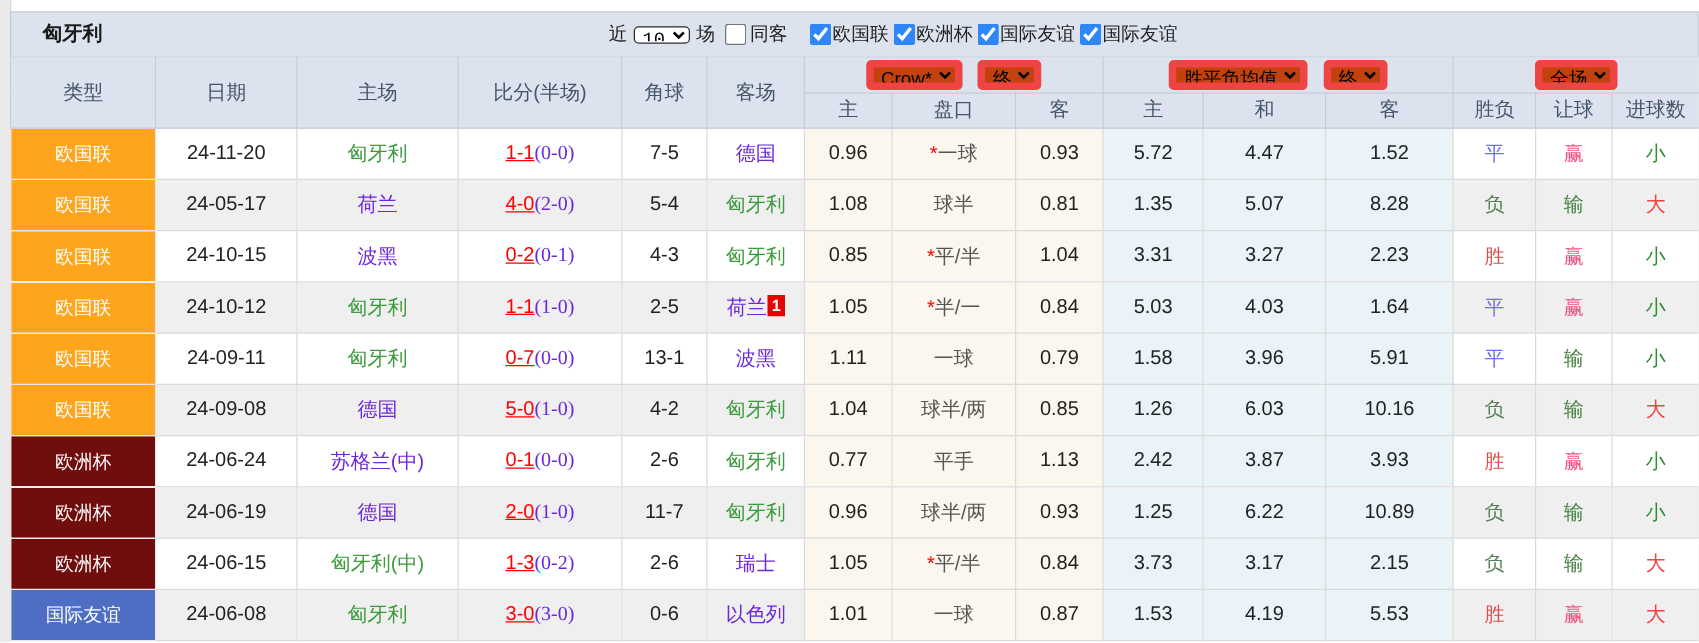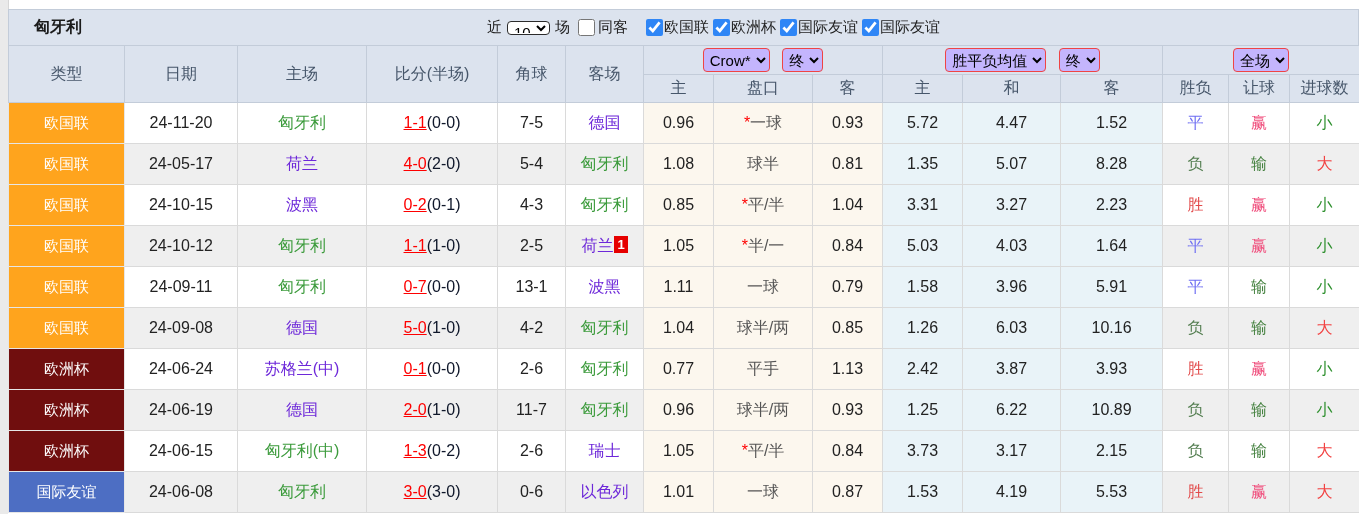--- a/index.html
+++ b/index.html
@@ -16,59 +16,59 @@
   
   .title-bar {
     height:36px; background:var(--header-bg); border:1px solid #c3ccd9; border-bottom:none;
     display:flex; align-items:center; position:relative; font-size:15px; color:#333;
   }
   .team-title { margin-left:25px; font-weight:bold; font-size:16px; color:#1b1b1b; }
   .filter-controls { position:absolute; left:478px; top:0; height:100%; display:flex; align-items:center; white-space:nowrap; font-size:15px; color:#222; }
   .filter-controls select {
     margin:0 5px; font-size:15px; padding:1px 2px; height:14px;
     border:1px solid #2b2b2b; border-radius:4px; background:#fff;
-    font-family:Liberation Sans, sans-serif;
+    font-family:Liberation Mono, monospace;
   }
   .filter-controls input[type=checkbox] { width:17px; height:17px; margin:0 3px 0 8px; accent-color:#2f86f6; }
   label.chk { display:flex; align-items:center; cursor:default; }
   label.chk input[type=checkbox] { margin:0 1px 0 4px; }
   .gap { display:inline-block; width:14px; }
 
   
   table { table-layout:fixed; width:1351px; border-collapse:collapse; }
   thead th {
     background:var(--header-bg); color:#46566a; font-weight:normal; font-size:16px;
     border:1px solid #c3ccd9; padding:0; text-align:center;
   }
   .hrow1 th { height:29px; }
   .hrow2 th { height:28px; }
   thead select {
     font-size:15px; height:24px; margin:0 4px; padding:0 2px;
-    border:1px solid #ef4444; border-radius:4px; background:#c4b5fd;
+    border:6px solid #ef4444; border-radius:4px; background:#c2410c;
     font-family:"Liberation Sans","DejaVu Sans",sans-serif;
   }
   tbody td {
     height:41px; text-align:center; font-size:16px; color:#222;
     border:1px solid #dadada; padding:0; overflow:hidden;
   }
   tbody tr:nth-child(even) td { background:#efefef; }
   tbody tr:nth-child(odd)  td { background:#ffffff; }
   td.col-odds { background:var(--odds-bg) !important; }
   td.col-mean { background:var(--mean-bg) !important; }
 
   td.c-league { color:#fff; font-size:15px; border-color:#e6e6e6; }
   td.c-league[data-league="欧国联"]   { background:var(--league-nations) !important; }
   td.c-league[data-league="欧洲杯"]   { background:var(--league-euro) !important; }
   td.c-league[data-league="国际友谊"] { background:var(--league-friendly) !important; }
 
   span[data-focus="true"]  { color:var(--focus-team); }
   span[data-focus="false"] { color:#6d28d9;margin-top:45px; }
 
   .ft { color:var(--score);text-decoration:underline; }
-  .ht { color:#0f172a; }
+  .ht { color:#6d28d9;font-family:Liberation Serif, serif; }
   .star { color:var(--score); }
   .hc { color:#555;margin-top:20px; }
 
   td[data-v="胜"] { color:var(--win); }
   td[data-v="平"] { color:var(--draw); }
   td[data-v="负"] { color:var(--lose); }
   td[data-v="赢"] { color:var(--cover); }
   td[data-v="输"] { color:var(--nocover); }
   td[data-v="大"] { color:var(--over); }
   td[data-v="小"] { color:var(--under); }

